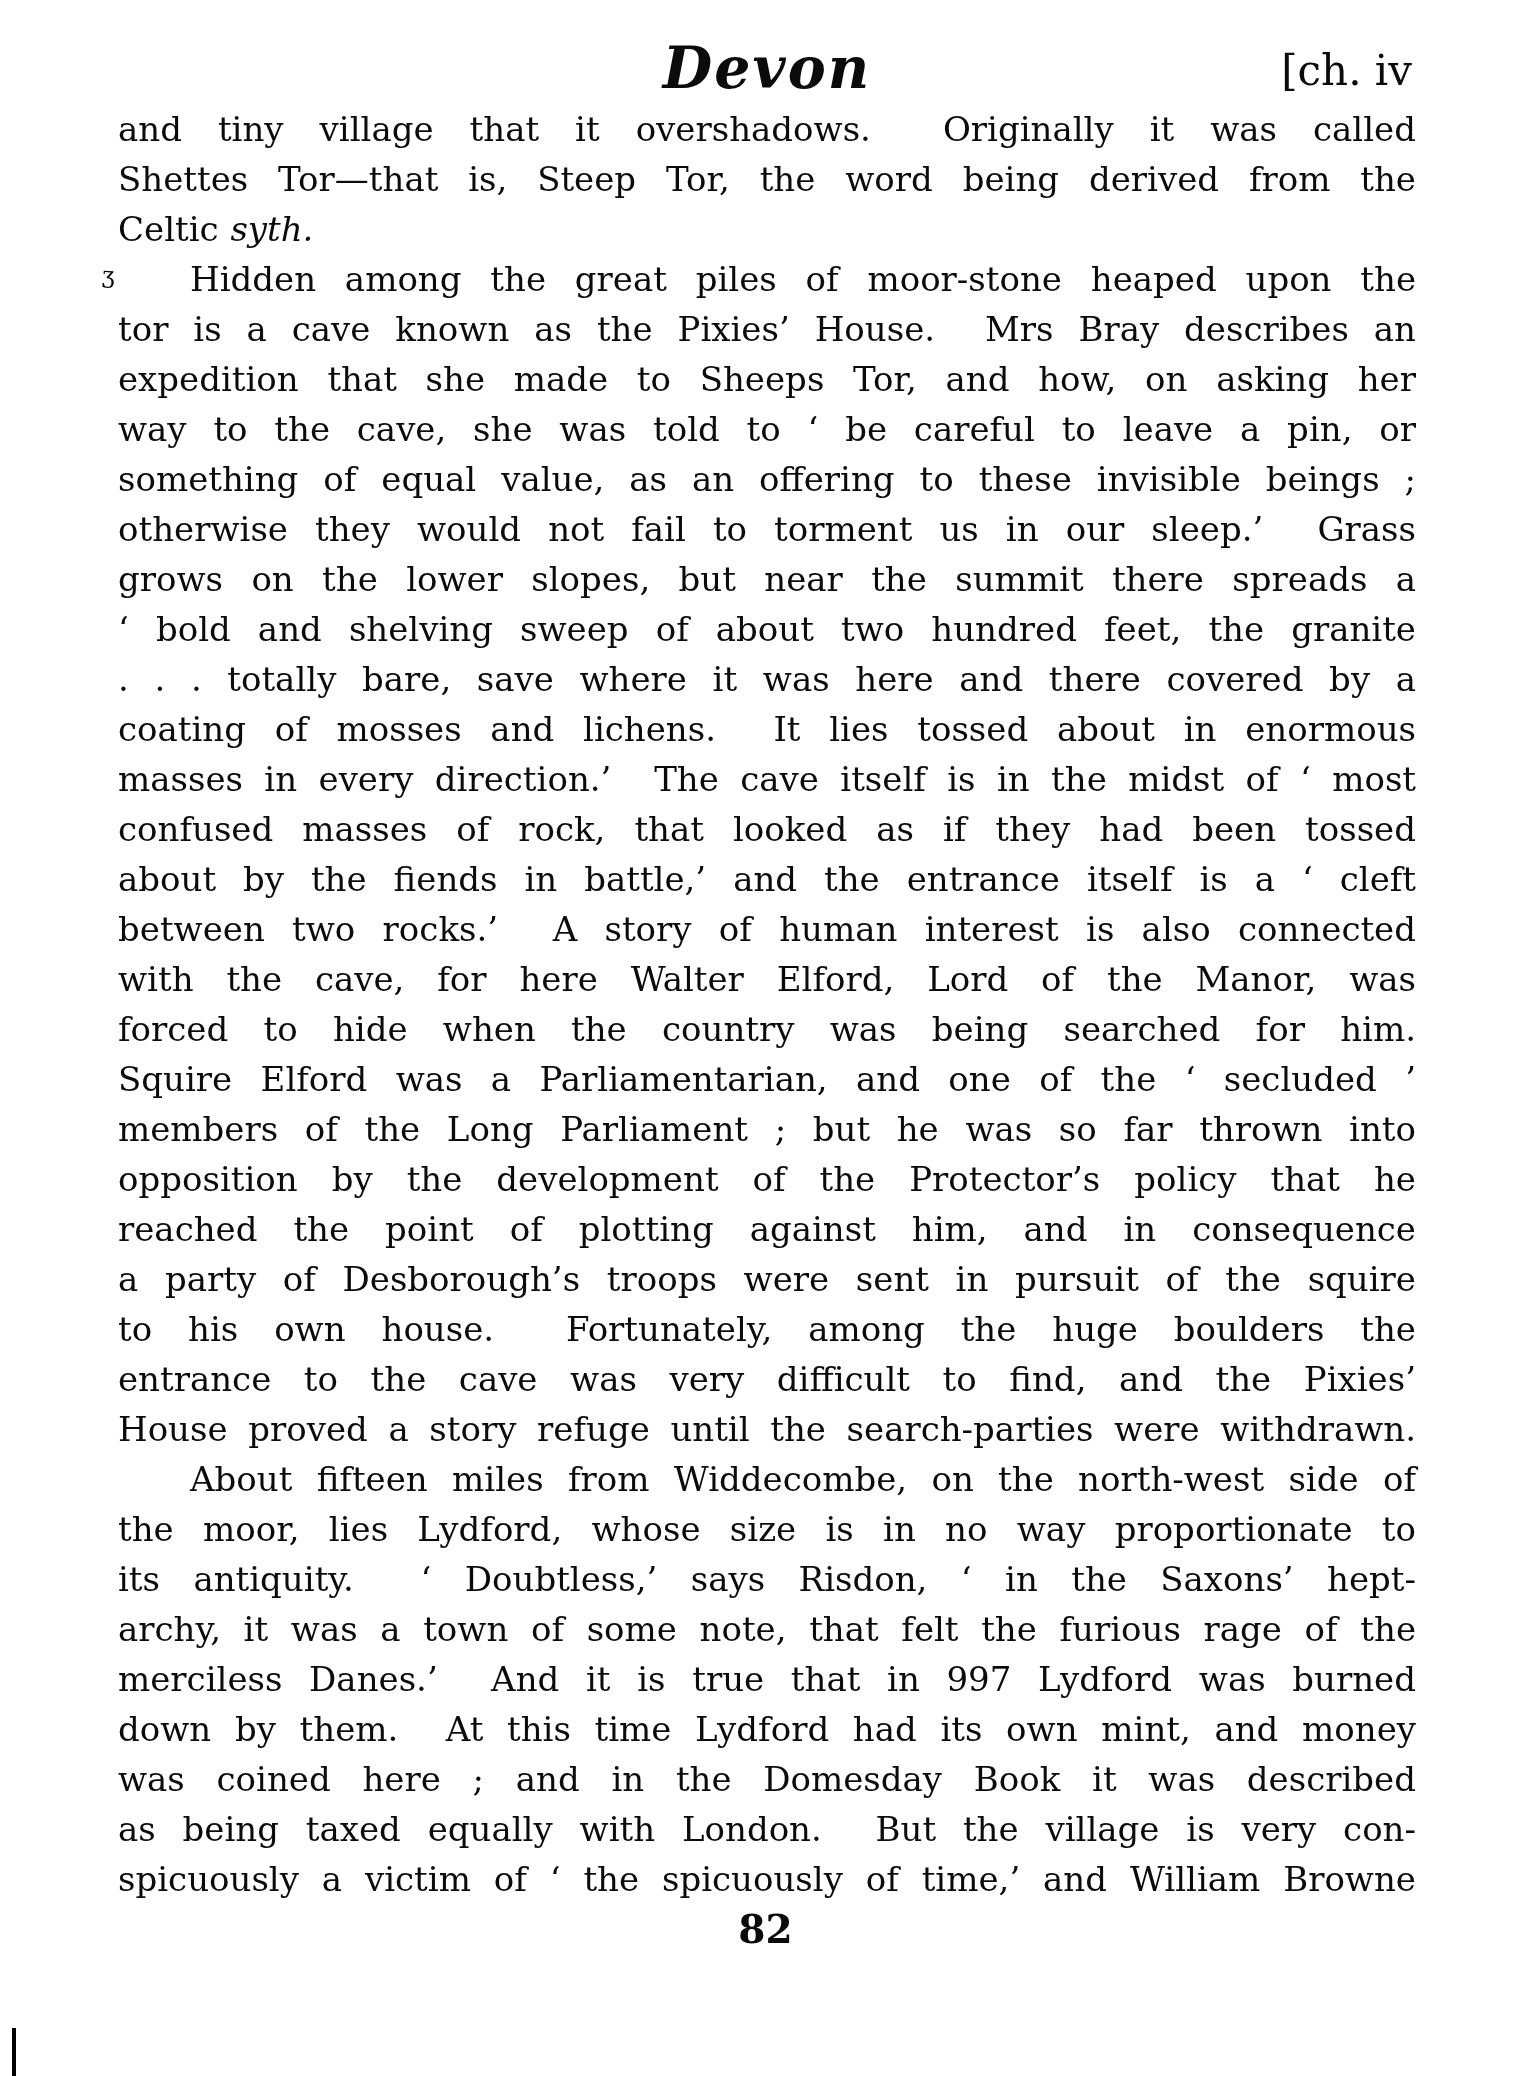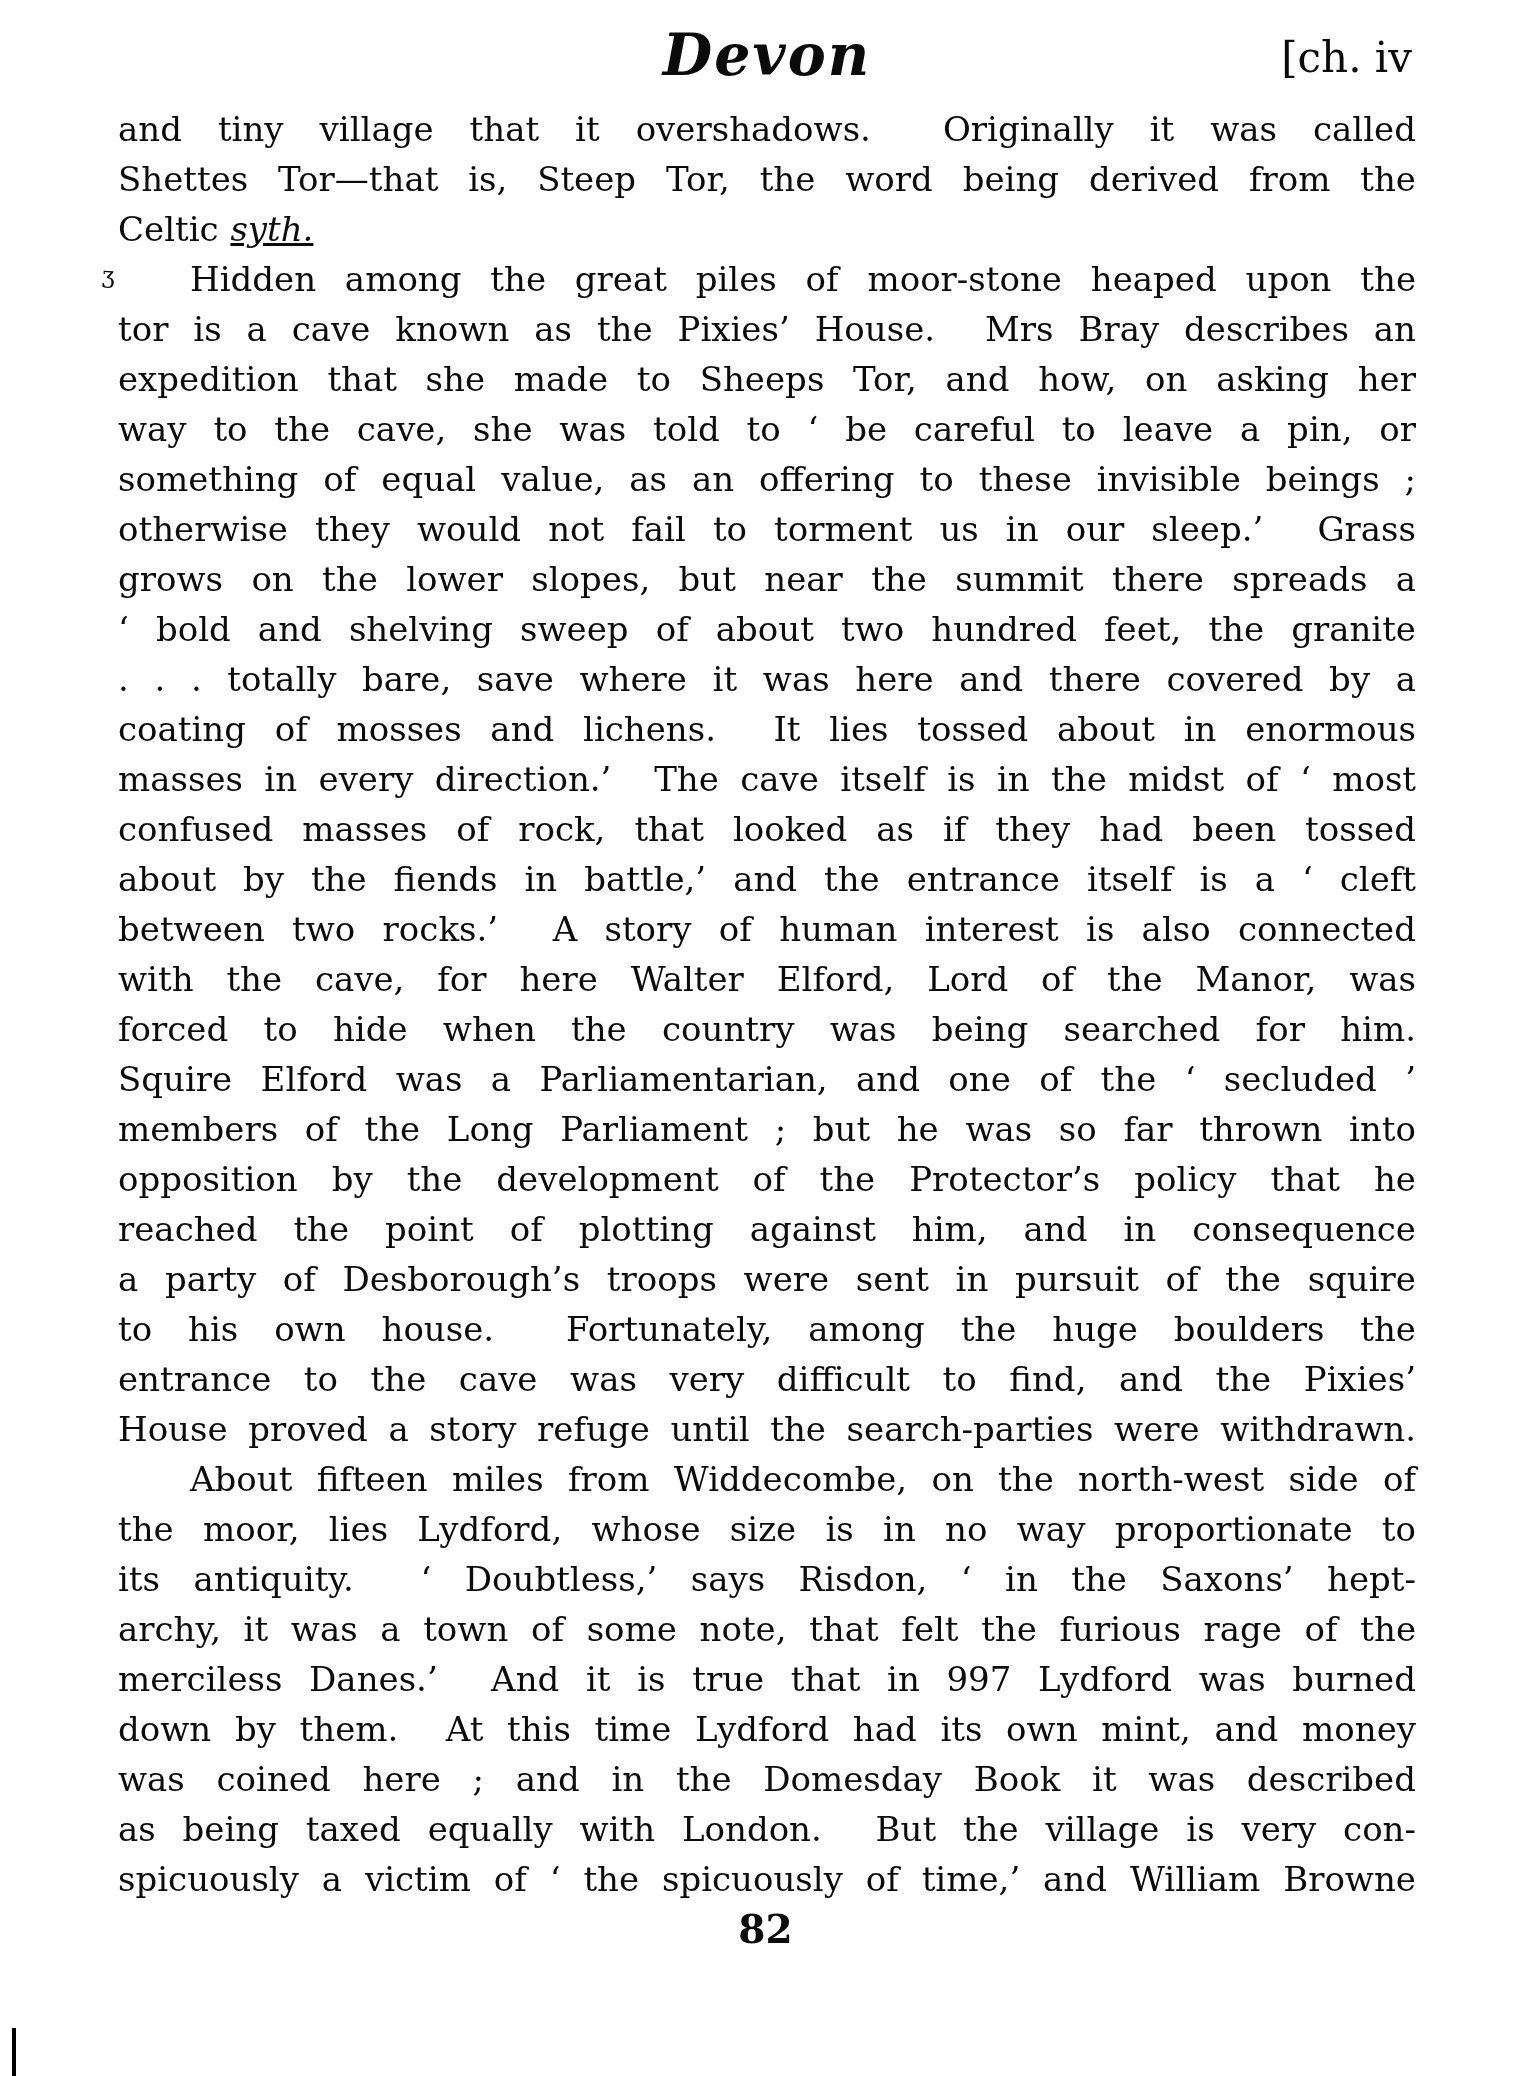--- a/index.html
+++ b/index.html
@@ -7,21 +7,21 @@
     width:1531px;height:2076px;
     background:#ffffff;
     font-family:"DejaVu Serif","Liberation Serif",serif;
     color:#0b0b0b;
     position:relative;
     overflow:hidden;
     -webkit-font-smoothing:antialiased;
   }
   .page{position:absolute;inset:0;background:#ffffff;}
   .running-head{
-    position:absolute;top:20px;left:118px;width:1298px;height:76px;
+    position:absolute;top:33px;left:118px;width:1298px;height:76px;
   }
   .head-title{
     position:absolute;left:50%;top:0;transform:translateX(-50%);
     font-style:italic;font-size:57px;line-height:70px;font-weight:700;
     letter-spacing:2px;
   }
   .head-chapter{
     position:absolute;right:4px;top:12px;
     font-size:42px;line-height:52px;margin-left:32px;
   }
@@ -31,21 +31,21 @@
   .line{
     position:relative;
     height:50px;line-height:50px;
     font-size:34px;
     text-align:justify;
     text-align-last:justify;
     word-spacing:1px;
   }
   .line.short{text-align-last:left;}
   .line.indent{padding-left:72px;}
-  .line i{font-style:italic;text-decoration:underline;}
+  .line i{font-style:italic;}
   .stray{
     position:absolute;left:-16px;top:10px;
     font-size:23px;line-height:23px;
     transform:rotate(4deg);
   }
   .folio{
     position:absolute;left:0;top:1906px;width:1531px;
     text-align:center;font-size:39px;line-height:46px;font-weight:bold;
   }
   .scan-bar{

